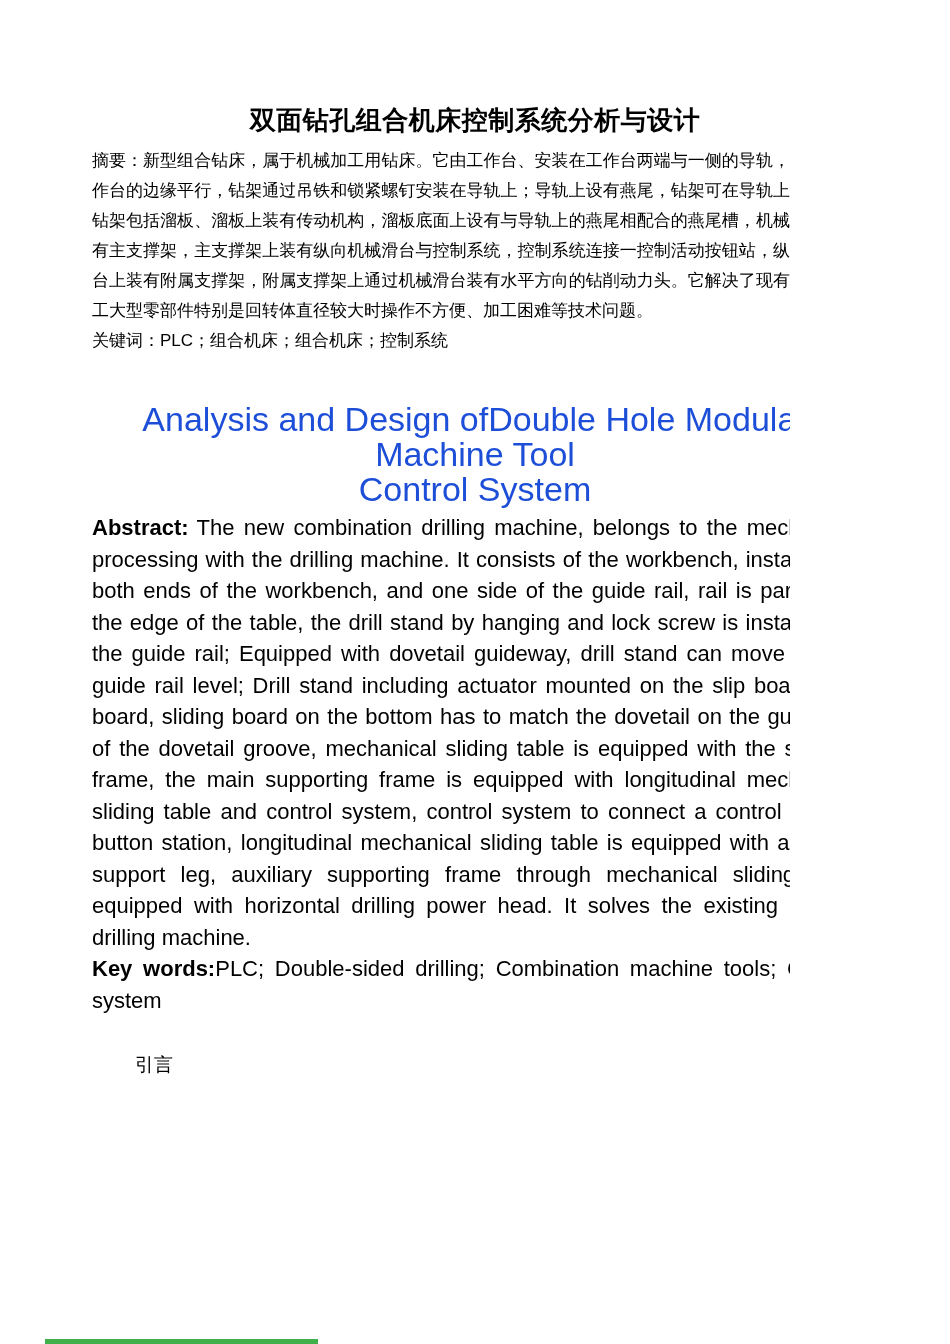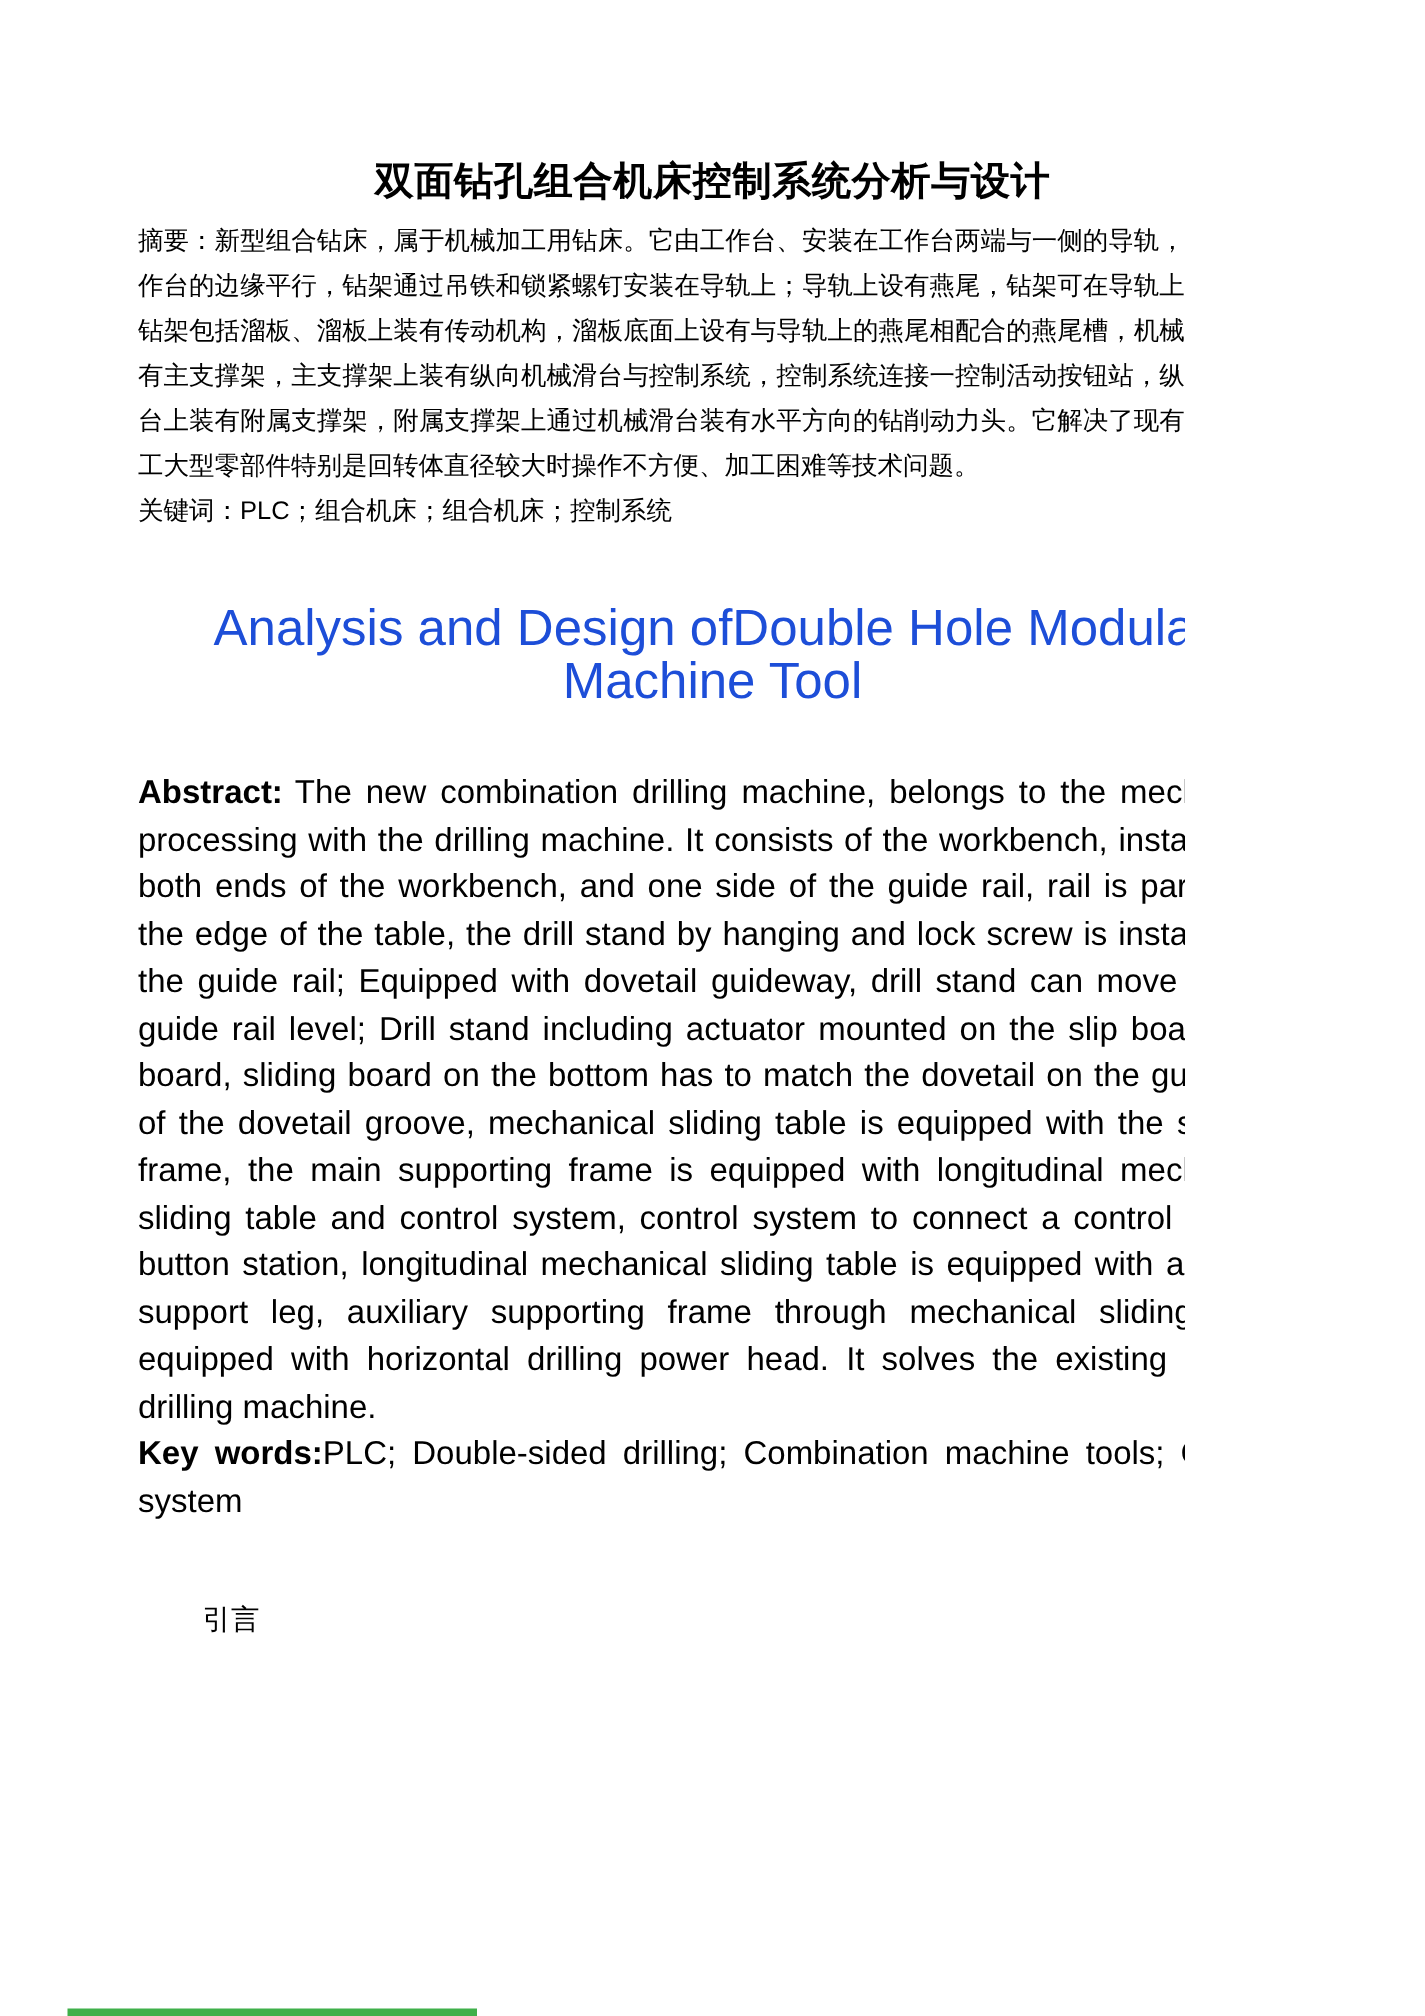--- a/index.html
+++ b/index.html
@@ -43,21 +43,21 @@
   .en-abstract-wrap p{margin:0;text-align:justify;}
   .en-abstract-wrap .bold{font-weight:bold;}
   .en-abstract-wrap .label-gap{margin-right:8px;}
   .en-keywords{text-align:left;}
 
   
   .intro-wrap{top:1052px;font-size:17px;line-height:31px;}
   .intro-heading{
     font-size:19px;
     line-height:26px;
-    margin:16px 0 8px 43px;
+    margin:0 0 8px 43px;
   }
   .intro-wrap p.intro-para{
     margin:0;
     text-align:justify;
     text-justify:inter-ideograph;
     text-indent:80px;
   }
 
   
   .green-bar{
@@ -76,20 +76,21 @@
 
   <div class="block zh-title">双面钻孔组合机床控制系统分析与设计</div>
 
   <div class="block zh-abstract-wrap">
     <p><span>摘要：</span><span>新型组合钻床，属于机械加工用钻床。它由工作台、安装在工作台两端与一侧的导轨，导轨与工作台的边缘平行，钻架通过吊铁和锁紧螺钉安装在导轨上；导轨上设有燕尾，钻架可在导轨上水平移动钻架包括溜板、溜板上装有传动机构，溜板底面上设有与导轨上的燕尾相配合的燕尾槽，机械滑台上装有主支撑架，主支撑架上装有纵向机械滑台与控制系统，控制系统连接一控制活动按钮站，纵向机械滑台上装有附属支撑架，附属支撑架上通过机械滑台装有水平方向的钻削动力头。它解决了现有的钻床加工大型零部件特别是回转体直径较大时操作不方便、加工困难等技术问题。</span></p>
     <p class="zh-keywords"><span>关键词：</span><span>PLC；组合机床；组合机床；控制系统</span></p>
   </div>
 
   <div class="block en-title">
     <div>Analysis and Design ofDouble Hole Modular Machine Tool</div>
+    <div>Control System</div>
   </div>
 
   <div class="block en-abstract-wrap">
     <p><span class="bold label-gap">Abstract:</span><span>The new combination drilling machine, belongs to the mechanical processing with the drilling machine. It consists of the workbench, installed on both ends of the workbench, and one side of the guide rail, rail is parallel to the edge of the table, the drill stand by hanging and lock screw is installed on the guide rail; Equipped with dovetail guideway, drill stand can move on the guide rail level; Drill stand including actuator mounted on the slip board, slip board, sliding board on the bottom has to match the dovetail on the guide rail of the dovetail groove, mechanical sliding table is equipped with the support frame, the main supporting frame is equipped with longitudinal mechanical sliding table and control system, control system to connect a control activity button station, longitudinal mechanical sliding table is equipped with auxiliary support leg, auxiliary supporting frame through mechanical sliding table equipped with horizontal drilling power head. It solves the existing special drilling machine.</span></p>
     <p class="en-keywords"><span class="bold">Key words:</span><span>PLC; Double-sided drilling; Combination machine tools; Control system</span></p>
   </div>
 
   <div class="block intro-wrap">
     <p class="intro-heading">引言</p>
   </div>

